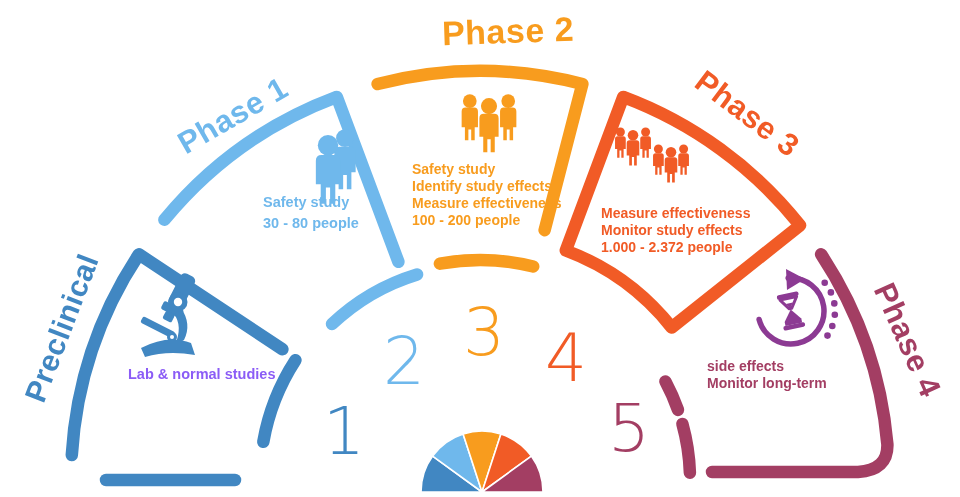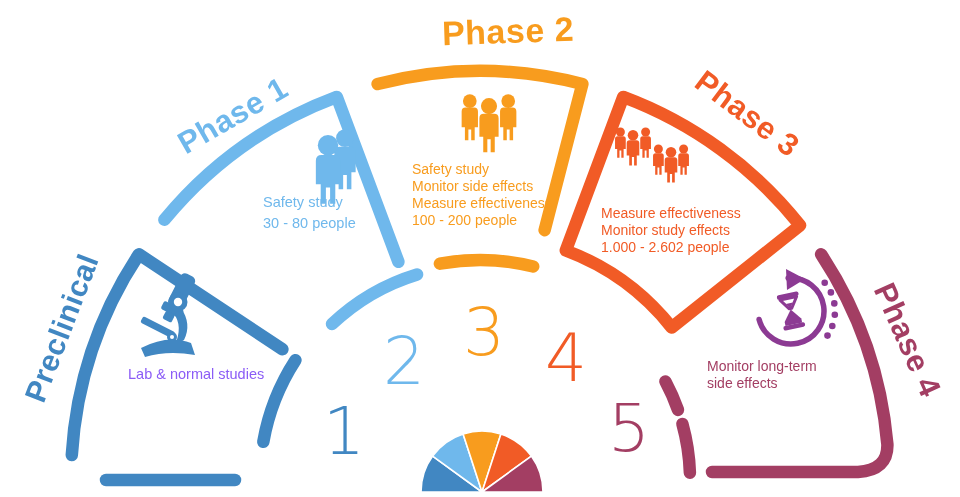--- a/index.html
+++ b/index.html
@@ -1,21 +1,21 @@
 <!DOCTYPE html>
 <html><head>
 <meta charset="utf-8">
 <style>
   html,body{margin:0;padding:0;background:#ffffff;}
   .stage{position:relative;width:960px;height:497px;background:#fff;overflow:hidden;
          font-family:"Liberation Sans",sans-serif;}
   .stage svg{position:absolute;left:0;top:0;}
   .ptitle{position:absolute;width:240px;text-align:center;font-weight:700;
           white-space:nowrap;transform:rotate(var(--rot,0deg));letter-spacing:.5px;}
-  .info{position:absolute;font-weight:400;font-size:14px;line-height:17px;white-space:nowrap;}
+  .info{position:absolute;font-weight:700;font-size:14px;line-height:17px;white-space:nowrap;}
   .info.big{font-size:14.5px;line-height:21px;}
   text.stepnum{font-family:"DejaVu Sans",sans-serif;font-weight:200;}
 </style>
 </head>
 <body>
 
 <div class="stage">
 
   <svg id="fan" width="960" height="497" viewBox="0 0 960 497">
       <path d="M71.8,455.0 A409,409 0 0 1 138.9,254.3 L282.4,349.2" fill="none" stroke="#4187C2" stroke-width="12.5" stroke-linecap="round" stroke-linejoin="round"></path>
@@ -134,29 +134,29 @@
     <div>Lab &amp; normal studies</div>
   </div>
 
   <div class="info big" style="left: 263px; top: 192px; color: rgb(111, 184, 236);">
     <div>Safety study</div>
     <div>30 - 80 people</div>
   </div>
 
   <div class="info" style="left: 412px; top: 161px; color: rgb(248, 156, 30);">
     <div>Safety study</div>
-    <div>Monitor side effects</div>
+    <div>Identify study effects</div>
     <div>Measure effectiveness</div>
     <div>100 - 200 people</div>
   </div>
 
   <div class="info" style="left: 601px; top: 205px; color: rgb(241, 91, 38);">
     <div>Measure effectiveness</div>
     <div>Monitor study effects</div>
-    <div>1.000 - 2.602 people</div>
+    <div>1.000 - 2.372 people</div>
   </div>
 
   <div class="info" style="left: 707px; top: 358px; color: rgb(163, 62, 99);">
+    <div>side effects</div>
     <div>Monitor long-term</div>
-    <div>side effects</div>
   </div>
 
 </div>
 
 </body></html>

